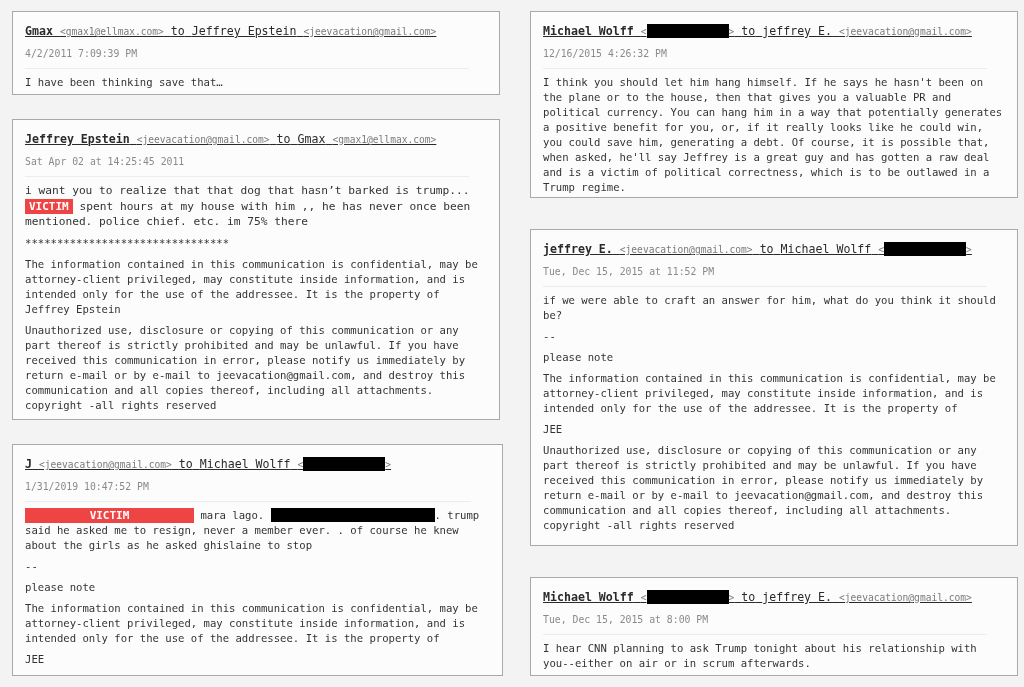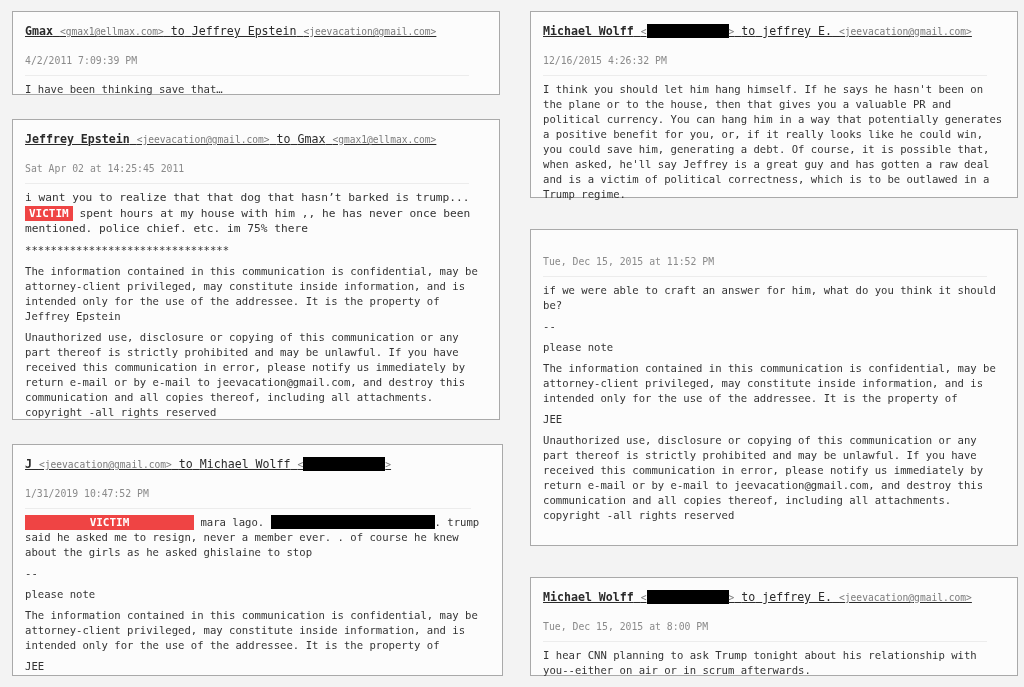--- a/index.html
+++ b/index.html
@@ -12,21 +12,21 @@
     .card {
       position: absolute;
       background: #fcfcfc;
       border: 1.5px solid #a9a9a9;
       padding: 11px 12px 10px 12px;
     }
     .hdr { font-size: 11.6px; line-height: 17px; white-space: nowrap; color: #2a2a2a; text-decoration: underline; }
     .from-name { font-weight: bold; }
     .addr { font-size: 9.6px; color: #7a7a7a; }
     .to { font-size: 11.6px; }
-    .date { font-size: 9.8px; color: #8a8a8a; line-height: 15px; margin-top: 13px; }
+    .date { font-size: 9.8px; color: #8a8a8a; line-height: 15px; margin-top: 6px; }
     .divider { border-top: 1px solid #ececec; margin: 7px 0 6px 0; width: 96%; }
     .para { font-size: 10.6px; line-height: 15px; color: #333; margin-bottom: 6px; white-space: pre-wrap; }
     .para:last-child { margin-bottom: 0; }
     .redact {
       display: inline-block; background: #000; height: 14px; vertical-align: -3px;
     }
     .redact-label {
       display: inline-block; background: #ef4444; color: #fff; font-weight: bold;
       font-size: 11px; line-height: 15px; padding: 0 4px; text-align: center;
       vertical-align: 0;
@@ -88,20 +88,27 @@
     <span class="to">to</span>
     <span class="to">jeffrey E.</span>
     <span class="addr">&lt;jeevacation@gmail.com&gt;</span>
   </div>
   <div class="date">12/16/2015 4:26:32 PM</div>
   <div class="divider"></div>
   <div class="para">I think you should let him hang himself. If he says he hasn't been on the plane or to the house, then that gives you a valuable PR and political currency. You can hang him in a way that potentially generates a positive benefit for you, or, if it really looks like he could win, you could save him, generating a debt. Of course, it is possible that, when asked, he'll say Jeffrey is a great guy and has gotten a raw deal and is a victim of political correctness, which is to be outlawed in a Trump regime.</div>
 </div>
 
 <div class="card" style="left:530px; top:229px; width:488px; height:317px;">
+  <div class="hdr">
+    <span class="from-name">jeffrey E.</span>
+    <span class="addr">&lt;jeevacation@gmail.com&gt;</span>
+    <span class="to">to</span>
+    <span class="to">Michael Wolff</span>
+    <span class="addr">&lt;</span><span class="redact" style="width:82px;"></span><span class="addr">&gt;</span>
+  </div>
   <div class="date">Tue, Dec 15, 2015 at 11:52 PM</div>
   <div class="divider"></div>
   <div class="para">if we were able to craft an answer for him, what do you think it should be?</div>
   <div class="para" style="margin-top:6px;">--</div>
   <div class="para">please note</div>
   <div class="para">The information contained in this communication is confidential, may be attorney-client privileged, may constitute inside information, and is intended only for the use of the addressee. It is the property of</div>
   <div class="para">JEE</div>
   <div class="para">Unauthorized use, disclosure or copying of this communication or any part thereof is strictly prohibited and may be unlawful. If you have received this communication in error, please notify us immediately by return e-mail or by e-mail to jeevacation@gmail.com, and destroy this communication and all copies thereof, including all attachments. copyright -all rights reserved</div>
 </div>
 

